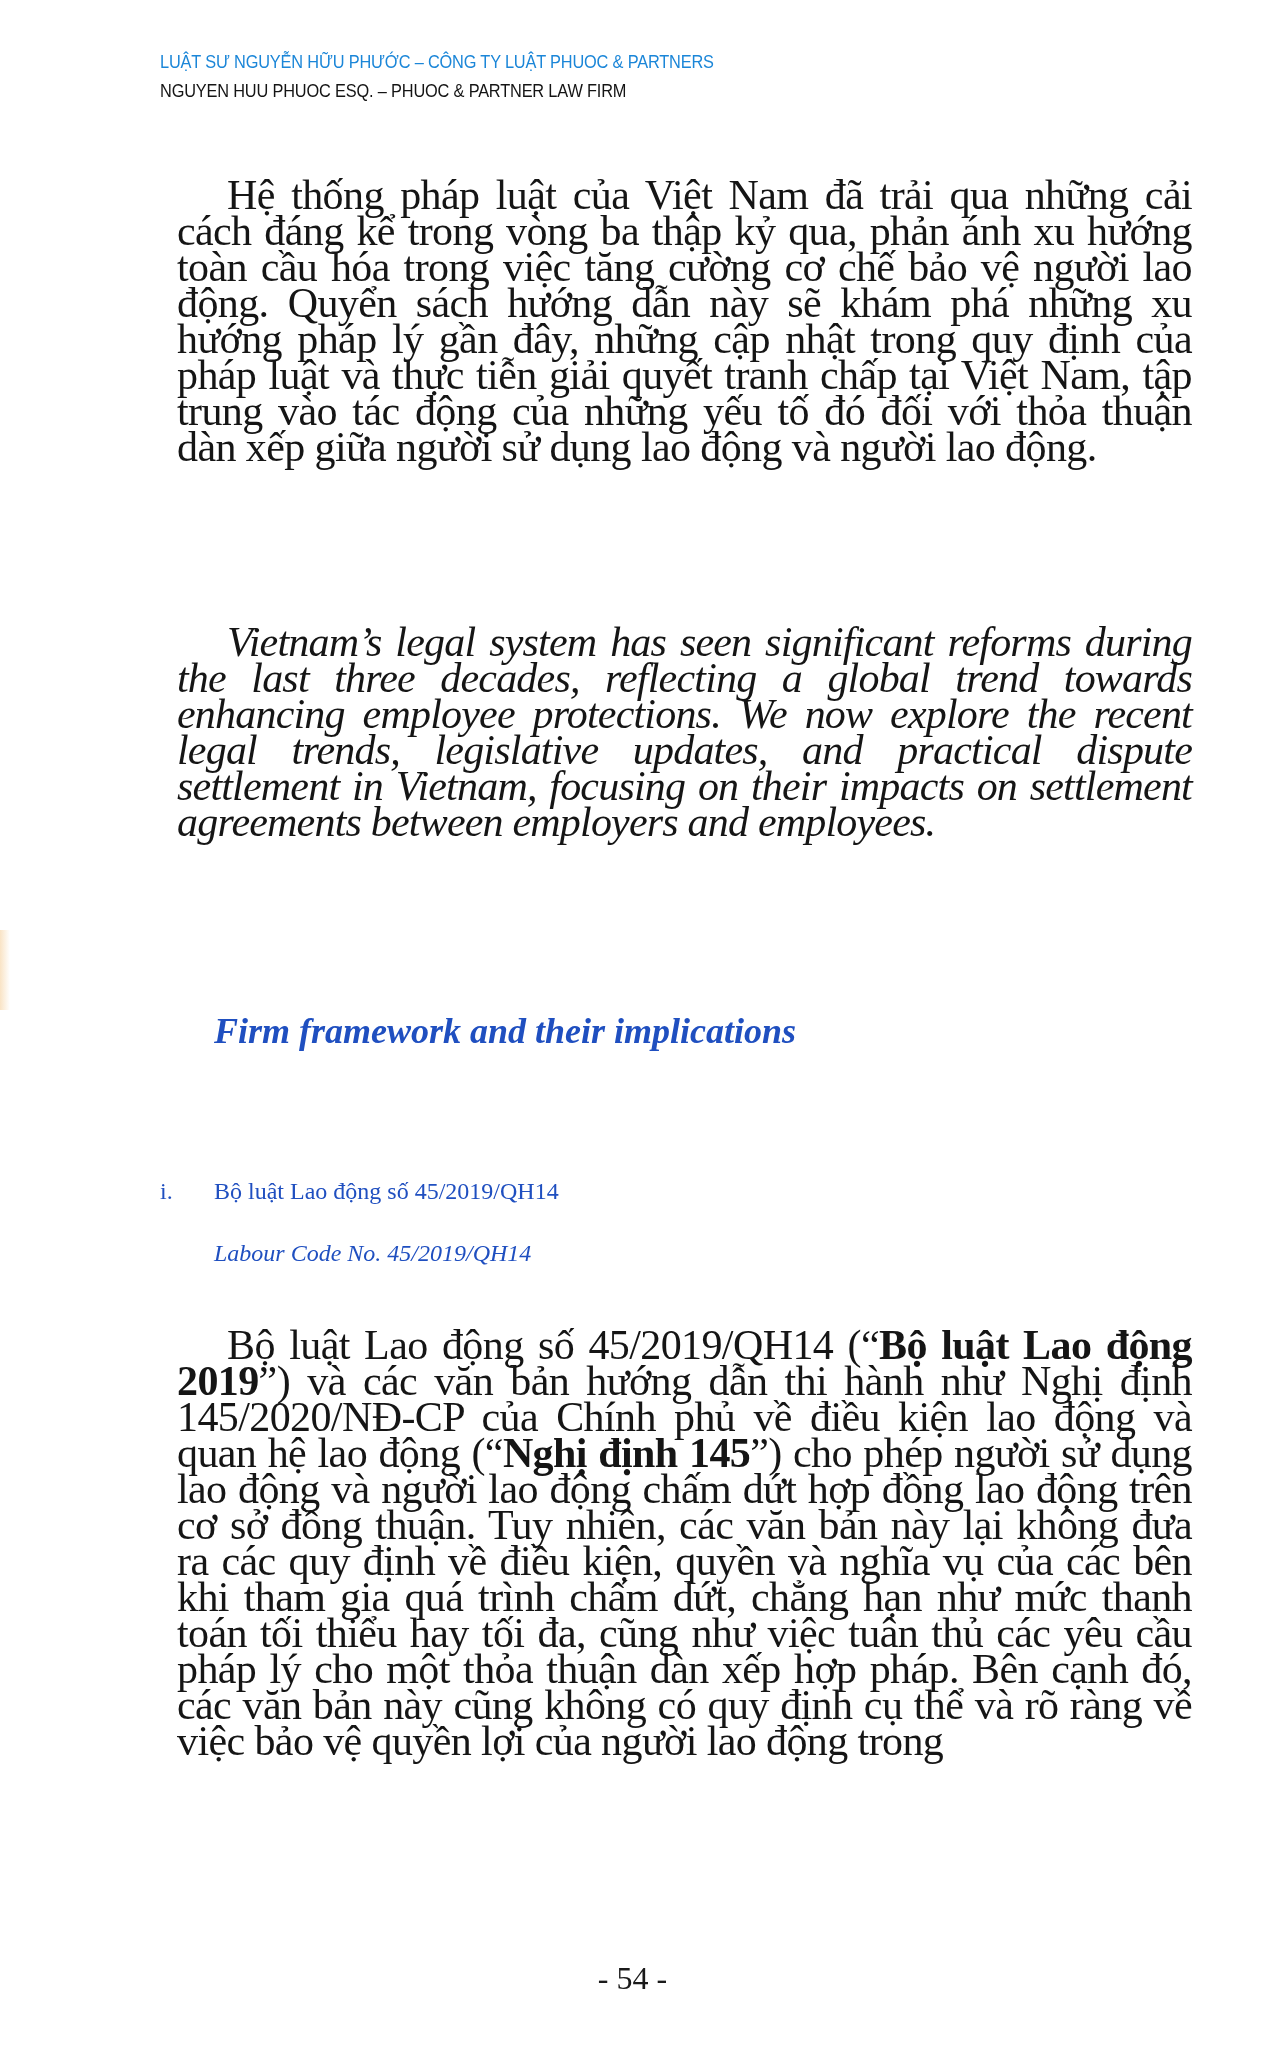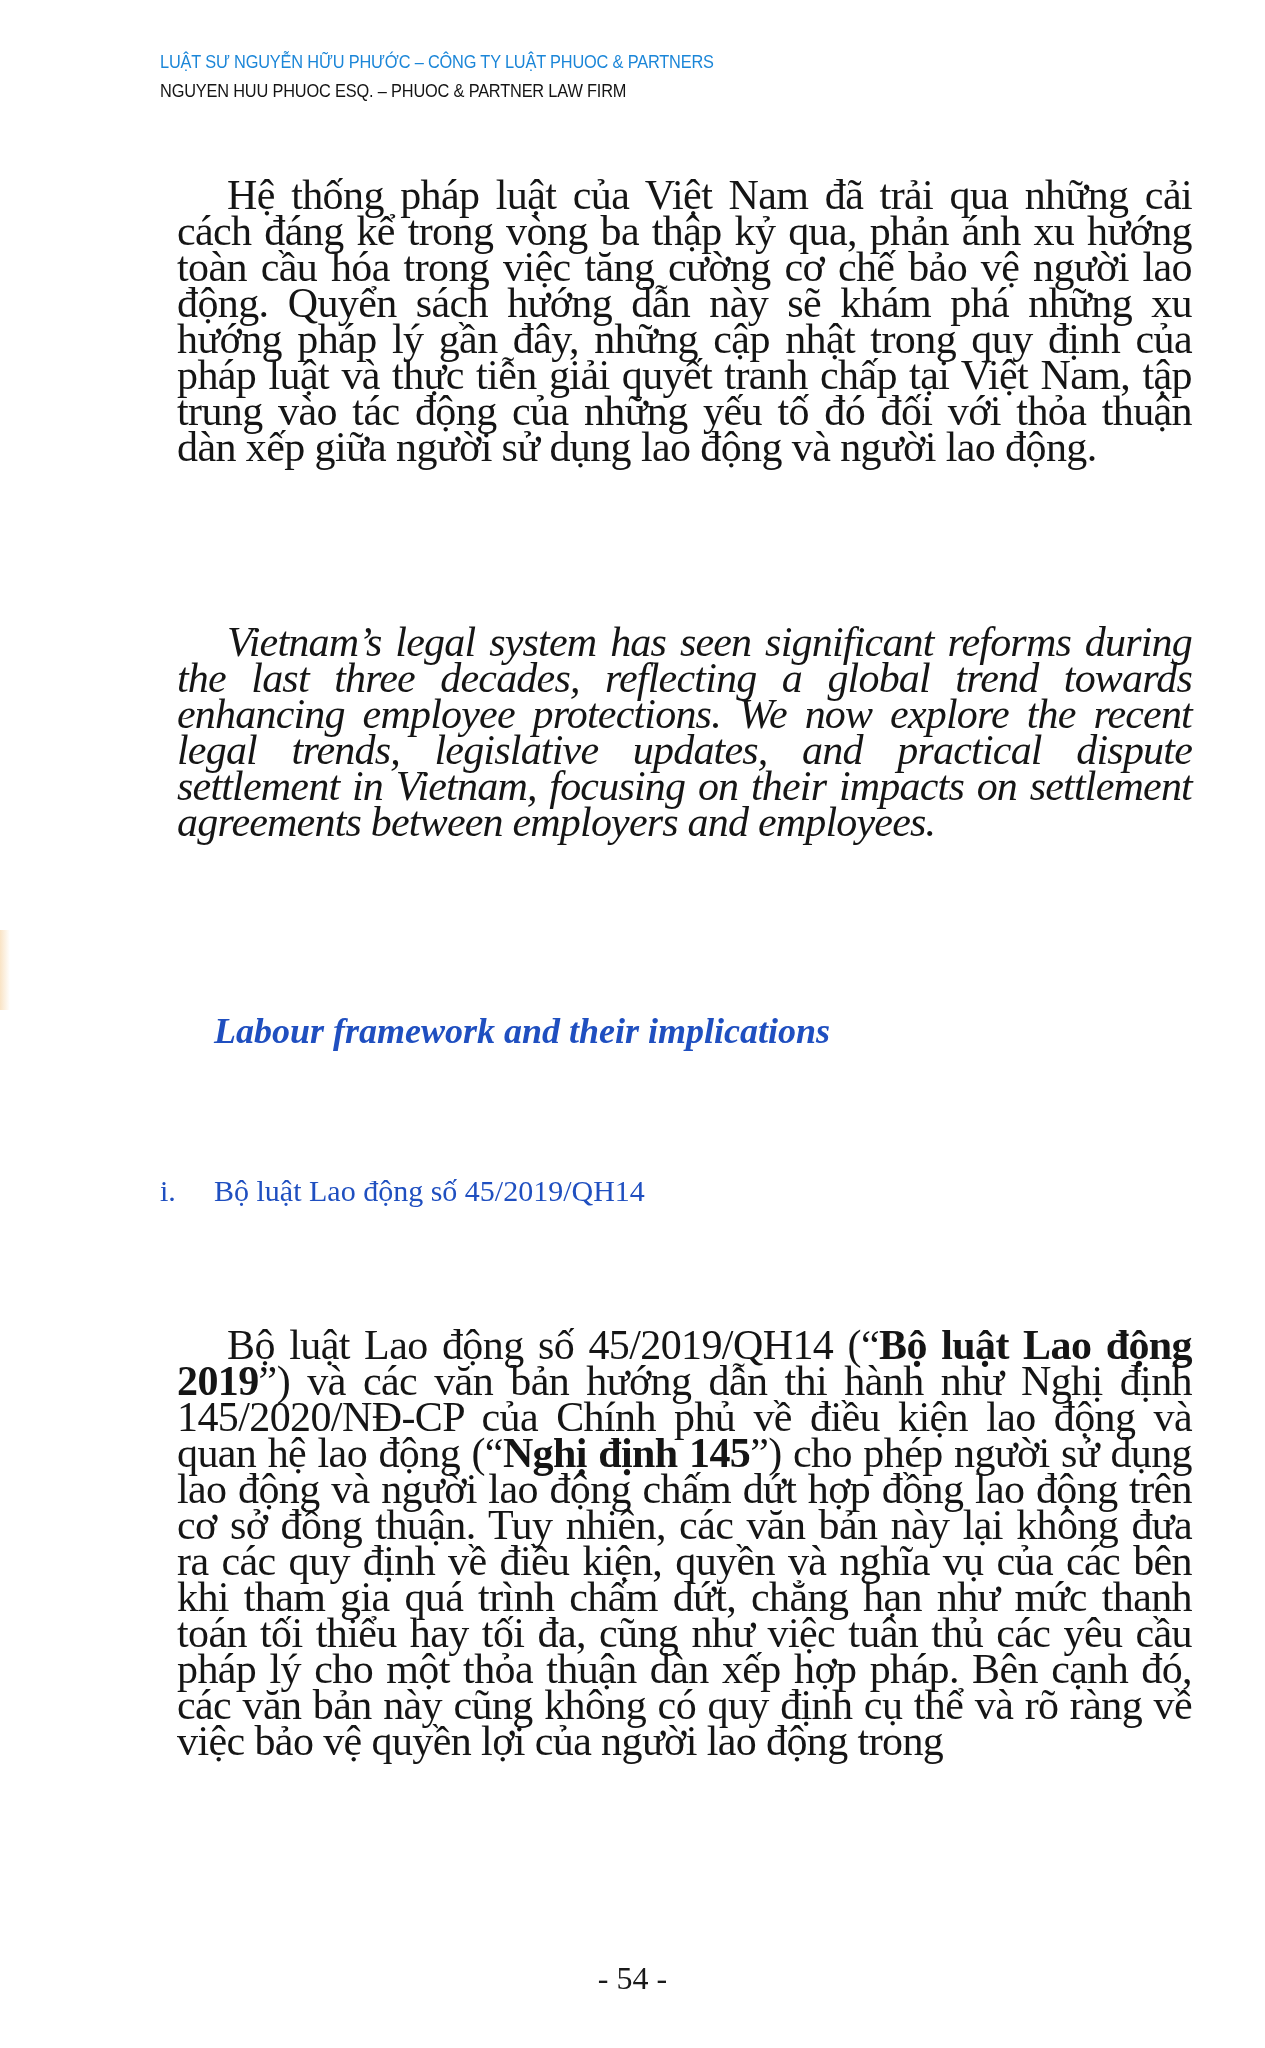--- a/index.html
+++ b/index.html
@@ -77,21 +77,21 @@
     .heading .marker {
       display: inline-block;
       width: 54px;
     }
     .heading .indent {
       display: inline-block;
       width: 54px;
     }
     .heading-a { top: 1000px; font-weight: bold; }
     .heading-a .en { font-style: italic; }
-    .heading-i { top: 1160px; font-weight: normal; font-size: 30px; }
+    .heading-i { top: 1160px; font-weight: normal; font-size: 24px; }
     .heading-i .en { font-style: italic; }
     .para-vi-2 { top: 1310px; }
     .para strong { font-weight: bold; }
     .page-number {
       position: absolute;
       top: 1960px;
       left: 0;
       width: 1265px;
       text-align: center;
       font-size: 32px;
@@ -108,25 +108,28 @@
   <div class="line1">Luật sư Nguyễn Hữu Phước – Công ty Luật Phuoc &amp; Partners</div>
   <div class="line2">Nguyen Huu Phuoc Esq. – Phuoc &amp; Partner Law Firm</div>
 </div>
 
 <p class="content para para-vi-1">Hệ thống pháp luật của Việt Nam đã trải qua những cải cách đáng kể trong vòng ba thập kỷ qua, phản ánh xu hướng toàn cầu hóa trong việc tăng cường cơ chế bảo vệ người lao động. Quyển sách hướng dẫn này sẽ khám phá những xu hướng pháp lý gần đây, những cập nhật trong quy định của pháp luật và thực tiễn giải quyết tranh chấp tại Việt Nam, tập trung vào tác động của những yếu tố đó đối với thỏa thuận dàn xếp giữa người sử dụng lao động và người lao động.</p>
 
 <p class="content para en para-en-1">Vietnam’s legal system has seen significant reforms during the last three decades, reflecting a global trend towards enhancing employee protections. We now explore the recent legal trends, legislative updates, and practical dispute settlement in Vietnam, focusing on their impacts on settlement agreements between employers and employees.</p>
 
 <div class="heading heading-a">
   <div class="en">
-    <span class="indent"></span><span>Labour framework and their implications</span>
+    <span class="indent"></span><span>Firm framework and their implications</span>
   </div>
 </div>
 
 <div class="heading heading-i">
   <div>
     <span class="marker">i.</span><span>Bộ luật Lao động số 45/2019/QH14</span>
+  </div>
+  <div class="en">
+    <span class="indent"></span><span>Labour Code No. 45/2019/QH14</span>
   </div>
 </div>
 
 <p class="content para para-vi-2"><span>Bộ luật Lao động số 45/2019/QH14 (“</span><strong>Bộ luật Lao động 2019</strong><span>”) và các văn bản hướng dẫn thi hành như Nghị định 145/2020/NĐ-CP của Chính phủ về điều kiện lao động và quan hệ lao động (“</span><strong>Nghị định 145</strong><span>”) cho phép người sử dụng lao động và người lao động chấm dứt hợp đồng lao động trên cơ sở đồng thuận. Tuy nhiên, các văn bản này lại không đưa ra các quy định về điều kiện, quyền và nghĩa vụ của các bên khi tham gia quá trình chấm dứt, chẳng hạn như mức thanh toán tối thiểu hay tối đa, cũng như việc tuân thủ các yêu cầu pháp lý cho một thỏa thuận dàn xếp hợp pháp. Bên cạnh đó, các văn bản này cũng không có quy định cụ thể và rõ ràng về việc bảo vệ quyền lợi của người lao động trong</span></p>
 
 <div class="page-number">- 54 -</div>
 
 </body></html>

